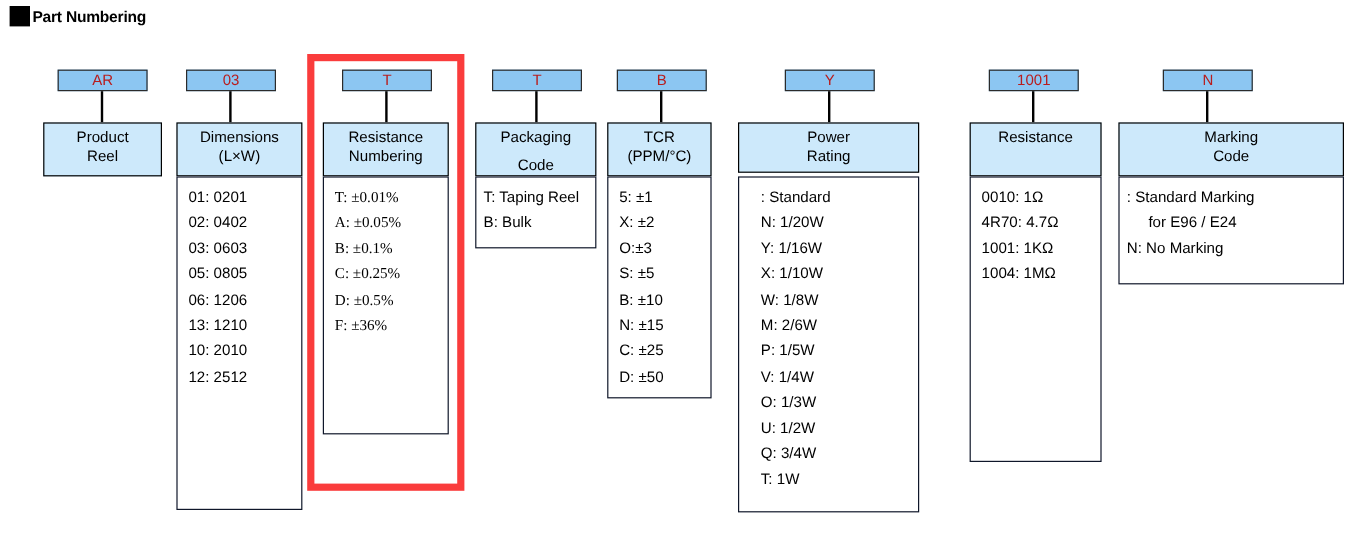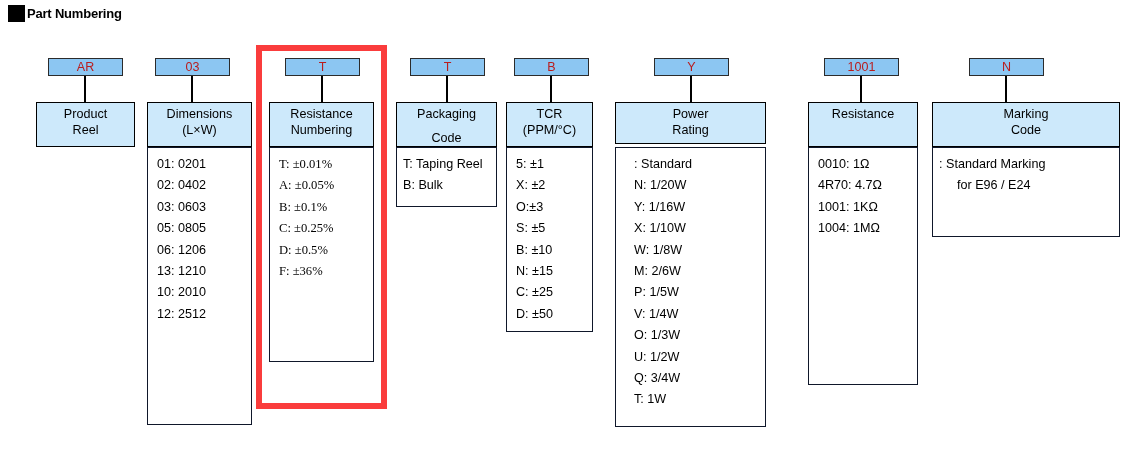--- a/index.html
+++ b/index.html
@@ -219,17 +219,18 @@
 
   <div class="code-box" style="left:969px; top:58px; width:75px;">N</div>
   <div class="connector" style="left:1005px; top:76px; height:26px;"></div>
   <div class="col-head" style="left:932px; top:102px; width:188px; height:45px;">
     <span>Marking</span>
     <span>Code</span>
   </div>
   <div class="col-body" style="left:932px; top:147px; width:188px; height:90px; padding-left:6px;">
     <div class="item">:  Standard  Marking</div>
     <div class="item sub">for E96 / E24</div>
+    <div class="item">N: No Marking</div>
   </div>
 
   <div class="red-rect" style="left:256px; top:45px; width:131px; height:364px;"></div>
 
 </div>
 
 </body></html>

